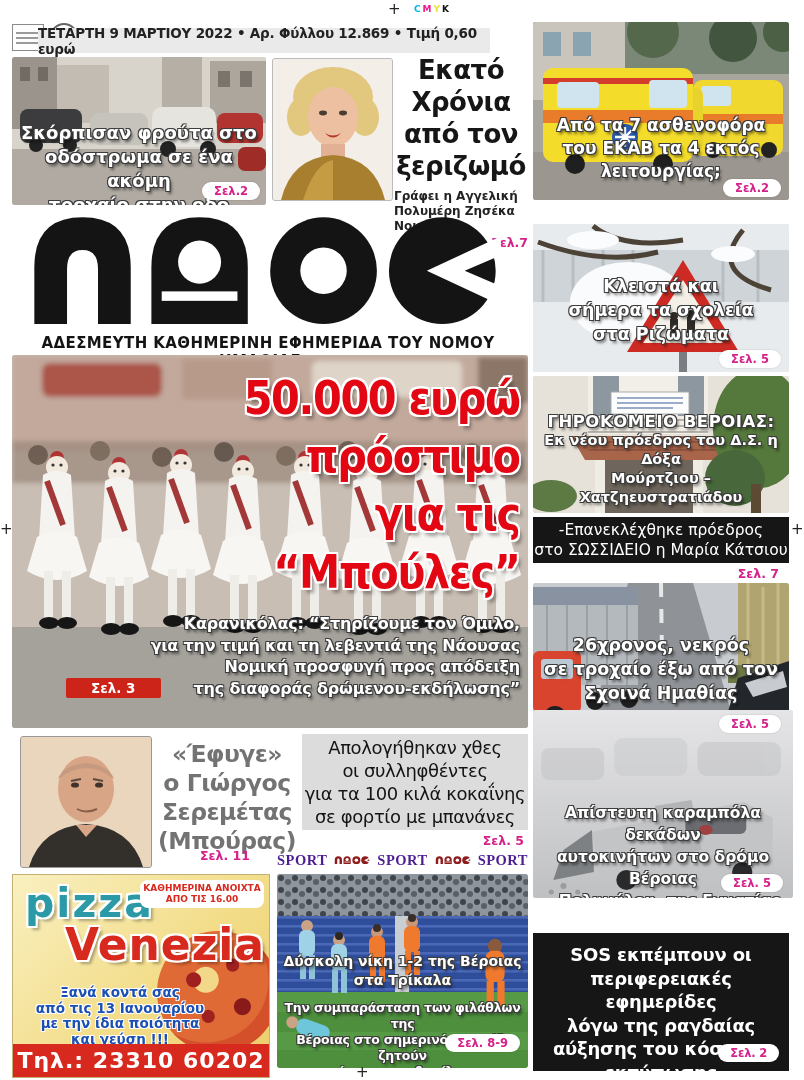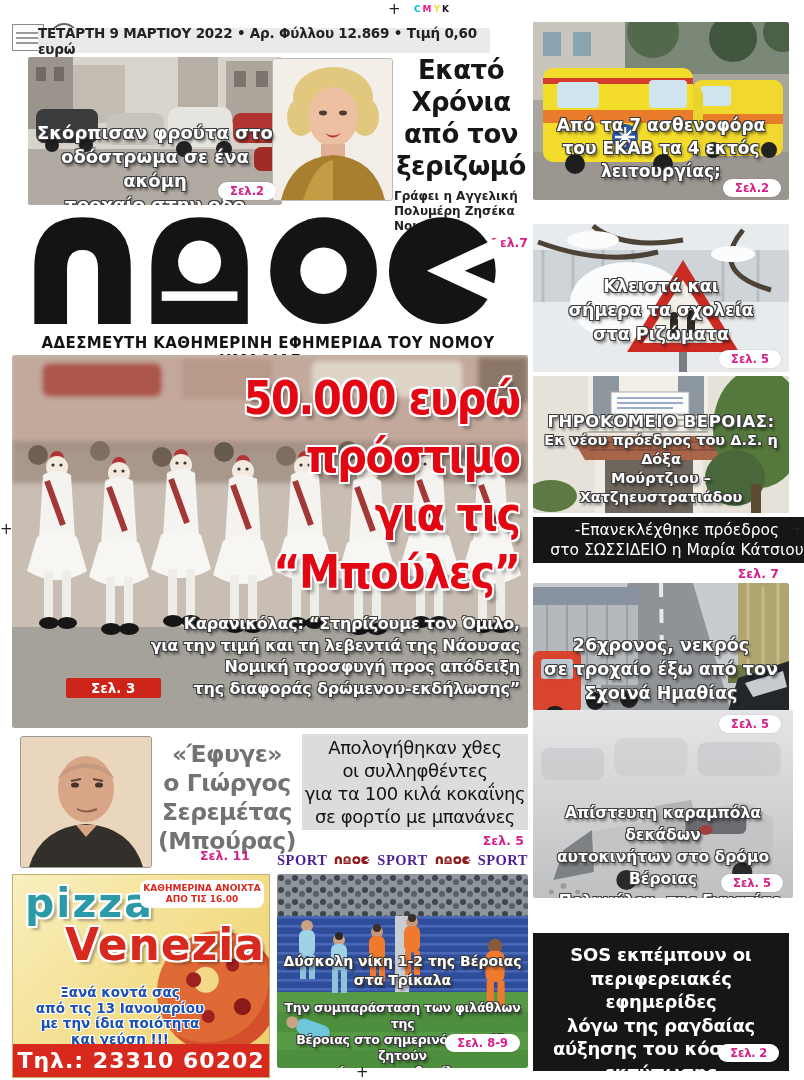--- a/index.html
+++ b/index.html
@@ -25,21 +25,21 @@
   .stamp i{display:block;height:2px;background:#9a9a9a;}
   .seal{left:50px;top:23px;width:28px;height:28px;border:2px solid #666;border-radius:50%;box-sizing:border-box;
         display:flex;align-items:center;justify-content:center;}
   .seal i{width:16px;height:16px;border:1px dotted #777;border-radius:50%;display:block;}
   .elta{left:84px;top:27px;display:flex;align-items:center;gap:3px;font-size:12px;font-weight:700;color:#1a1a1a;}
   
   .masthead-svg{position:absolute;left:24px;top:212px;width:482px;height:114px;fill:#141414;}
   .tagline{left:12px;top:334px;width:504px;text-align:center;font-size:15px;font-weight:700;color:#141414;letter-spacing:.4px;}
   .tagline span{border-bottom:2px solid #141414;padding:0 8px 4px;}
   
-  .tl-photo{left:28px;top:57px;width:254px;height:148px;}
+  .tl-photo{left:12px;top:57px;width:254px;height:148px;}
   .tl-head{top:64px;font-size:18px;line-height:24px;}
   .portrait{left:272px;top:58px;width:119px;height:141px;border:1px solid #bbb;}
   .century{left:394px;top:54px;width:134px;}
   .century-head{font-size:26px;line-height:32px;font-weight:800;text-align:center;color:#161616;letter-spacing:-.5px;}
   .century-byline{margin-top:7px;font-size:12px;line-height:15px;font-weight:700;color:#222;}
   .century-ref{position:absolute;right:0;bottom:-16px;font-size:12.5px;}
   
   .main-photo{left:12px;top:355px;width:516px;height:373px;}
   .main-head{position:absolute;right:8px;top:14px;text-align:right;color:#e30613;font-weight:800;
      font-size:46px;line-height:58px;letter-spacing:-1.5px;transform:scaleX(.9);transform-origin:right top;z-index:3;
@@ -84,21 +84,21 @@
   
   .amb{left:533px;top:22px;width:256px;height:178px;}
   .amb-head{top:92px;font-size:17px;line-height:23px;}
   .sch{left:533px;top:224px;width:256px;height:148px;}
   .sch-head{top:50px;font-size:17.5px;line-height:24px;}
   .bld{left:533px;top:376px;width:256px;height:137px;}
   .bld-head{bottom:6px;font-size:14.5px;line-height:19px;}
   .bld-head .l1{font-size:16.5px;letter-spacing:.5px;}
   .blackbox{position:absolute;background:#161616;color:#fff;text-align:center;}
   .reelect{left:533px;top:517px;width:256px;height:46px;display:flex;flex-direction:column;justify-content:center;
-     font-size:15.5px;line-height:20px;font-weight:500;padding-left:16px;}
+     font-size:15.5px;line-height:20px;font-weight:500;}
   .reelect-ref{left:533px;top:566px;width:246px;text-align:right;font-size:12.5px;}
   .trk{left:533px;top:583px;width:256px;height:152px;}
   .trk-head{top:50px;font-size:17.5px;line-height:24px;}
   .pile{left:533px;top:710px;width:260px;height:188px;}
   .pile-head{top:92px;font-size:15.5px;line-height:22px;}
   .sos{left:533px;top:933px;width:256px;height:138px;padding-top:10px;box-sizing:border-box;
      font-size:18px;line-height:23.5px;font-weight:800;letter-spacing:-.2px;}
   .sos .pill{right:10px;bottom:9px;}
   .hidden-defs{position:absolute;width:0;height:0;overflow:hidden;}
 </style>

